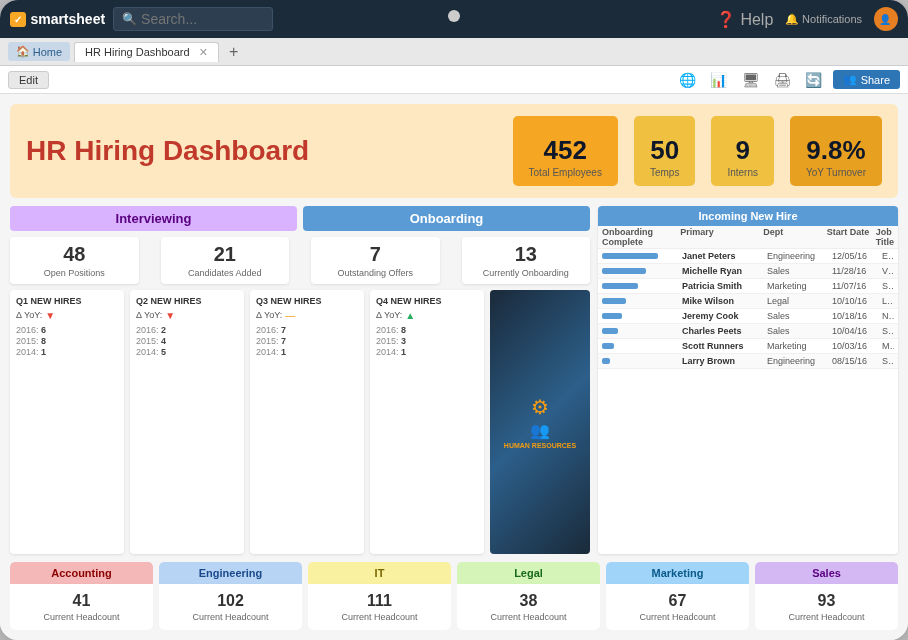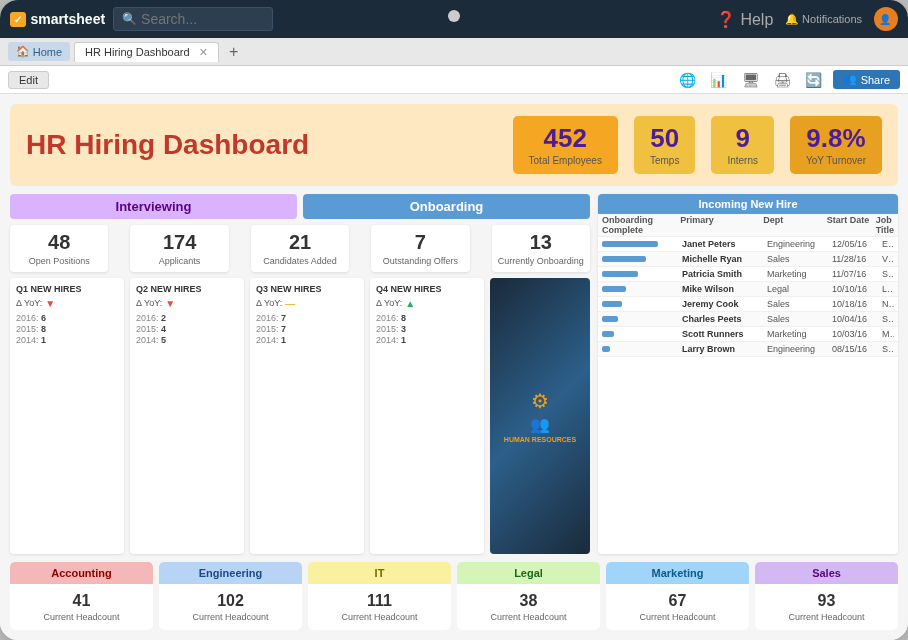--- a/index.html
+++ b/index.html
@@ -198,22 +198,23 @@
       padding: 8px 16px;
       border-radius: 5px;
     }
     .stat-box.total { background: #f5a623; }
     .stat-box.temps { background: #f0c040; }
     .stat-box.interns { background: #f0c040; }
     .stat-box.turnover { background: #e8a020; }
     .stat-number {
       font-size: 26px;
       font-weight: bold;
-      color: #4c1d95;
+      color: #0f172a;
       line-height: 1.1;
+      margin-top: 12px;
     }
     .stat-label {
       font-size: 10px;
       color: #555;
       margin-top: 2px;
     }
     
     .middle-section {
       display: flex;
       gap: 8px;
@@ -508,24 +509,20 @@
           <div class="section-header header-purple">Interviewing</div>
           <div class="section-header header-blue">Onboarding</div>
         </div>
 
         <div class="metrics-row">
           <div class="metric-box">
             <div class="metric-number">48</div>
             <div class="metric-label">Open Positions</div>
           </div>
           <div class="metric-box">
-            <div class="metric-number">174</div>
-            <div class="metric-label">Applicants</div>
-          </div>
-          <div class="metric-box">
             <div class="metric-number">21</div>
             <div class="metric-label">Candidates Added</div>
           </div>
           <div class="metric-box">
             <div class="metric-number">7</div>
             <div class="metric-label">Outstanding Offers</div>
           </div>
           <div class="metric-box">
             <div class="metric-number">13</div>
             <div class="metric-label">Currently Onboarding</div>

